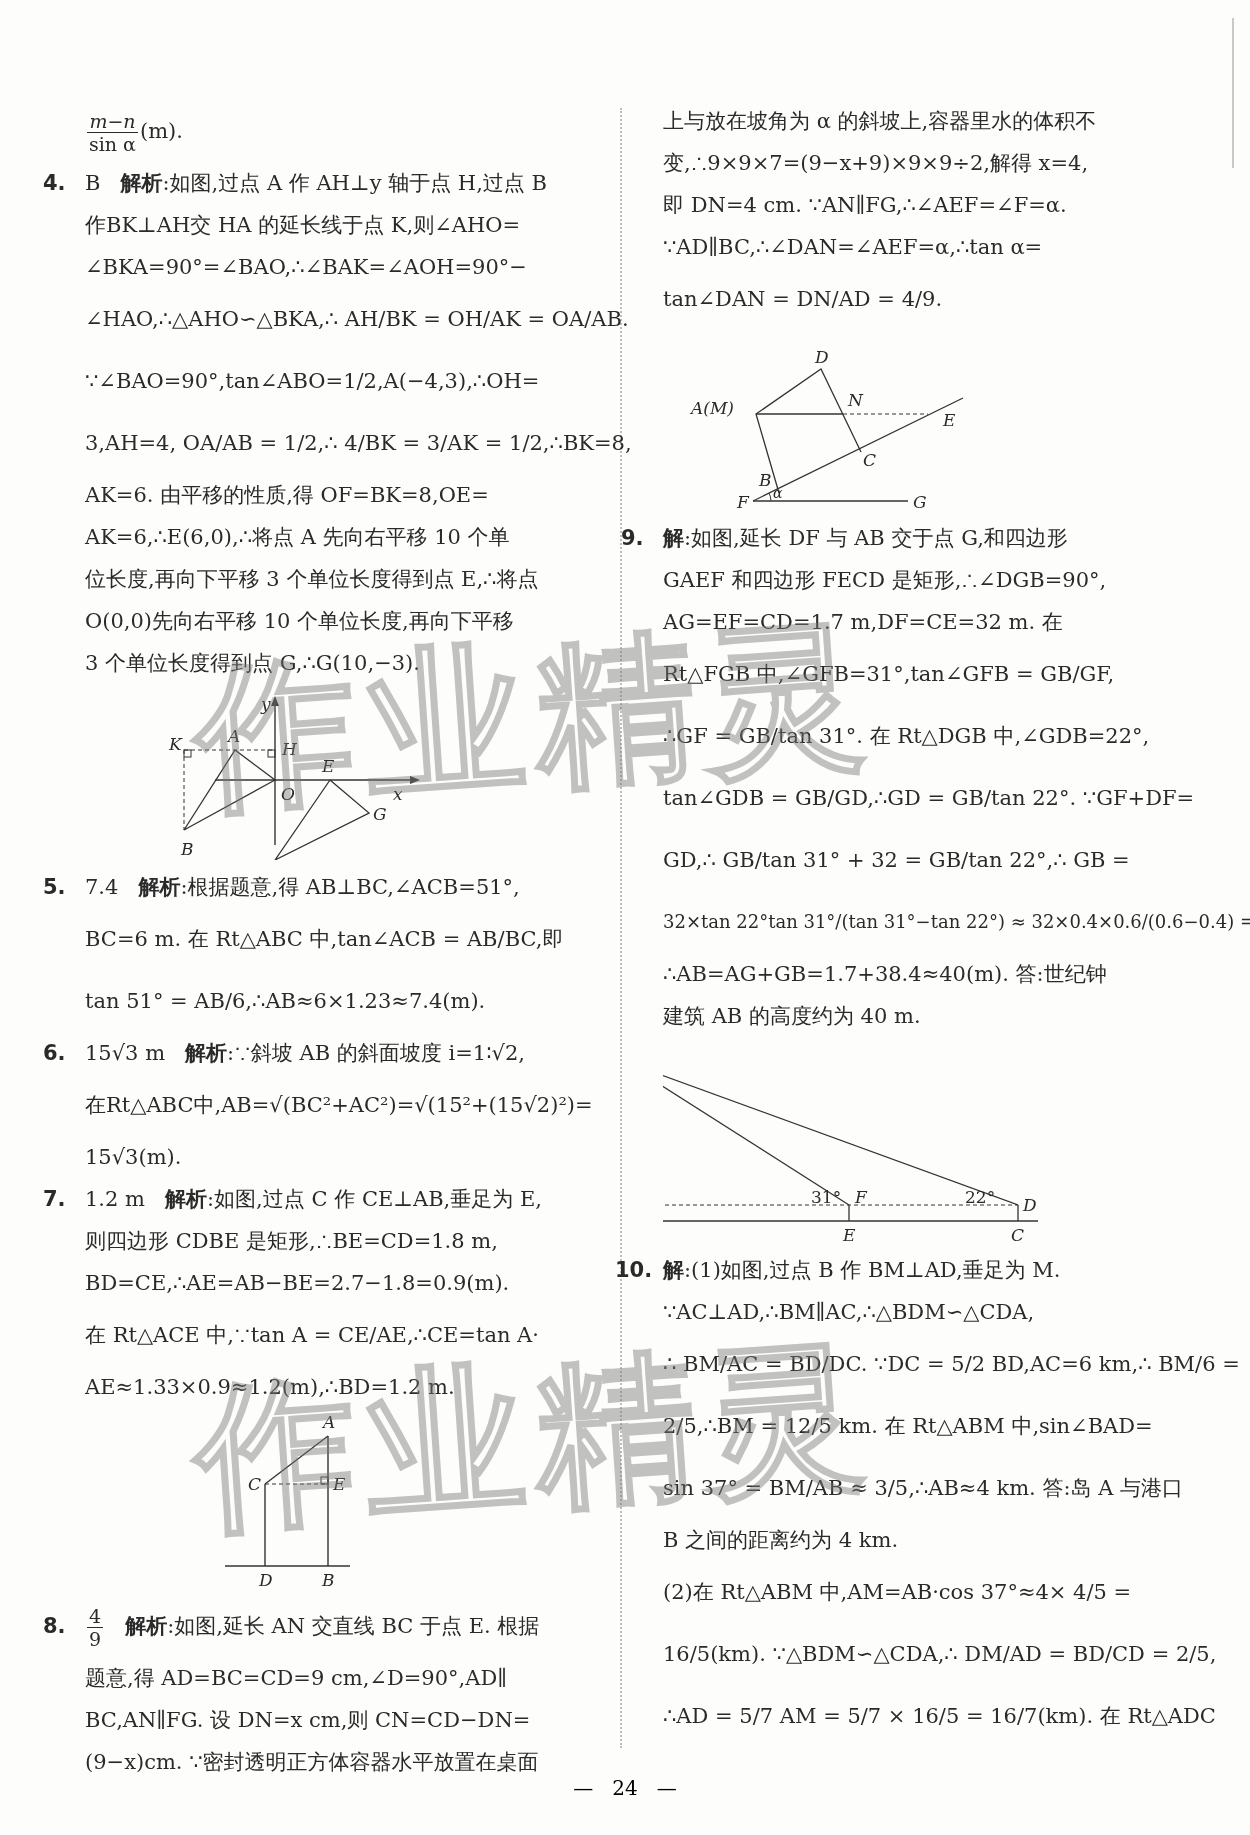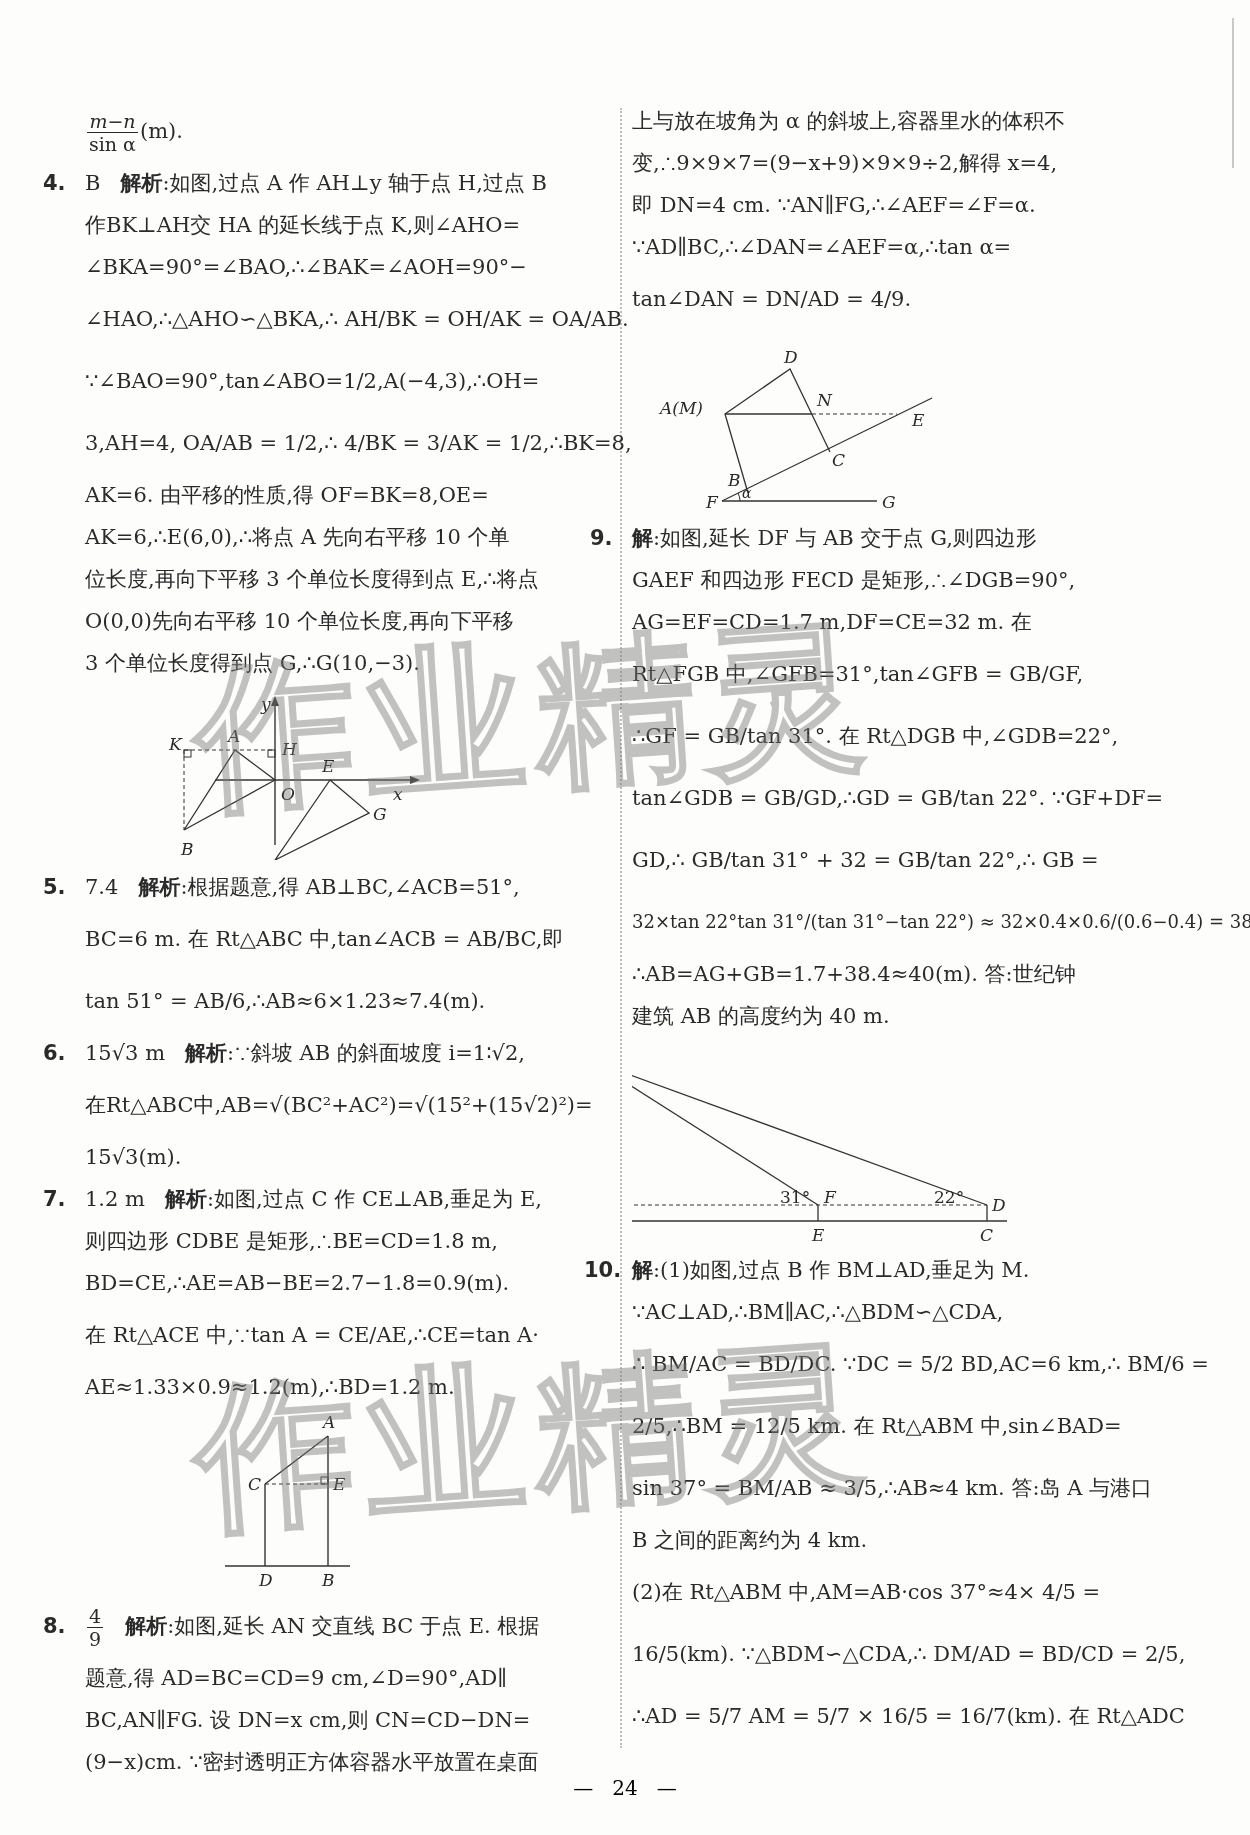--- a/index.html
+++ b/index.html
@@ -6,21 +6,21 @@
   body {
     width:1250px; height:1835px; position:relative; overflow:hidden;
     background:#fdfdfc;
     font-family:"DejaVu Serif", "Liberation Serif", serif;
     color:#2a2a2a;
   }
   .page-edge { position:absolute; left:1232px; top:18px; width:2px; height:150px; background:#c9c9c9; }
   .col-divider { position:absolute; left:620px; top:108px; width:0; height:1640px; border-left:2px dotted #bdbdbd; }
   .col { position:absolute; top:100px; width:530px; font-size:21px; line-height:42px; }
   .col.left { left:85px; }
-  .col.right { left:632px; }
+  .col.right { left:663px; }
   .line { white-space:nowrap; position:relative; height:42px; }
   .line.tall { height:62px; line-height:62px; }
   .qnum { position:absolute; left:-42px; font-weight:bold; font-family:"DejaVu Sans","Liberation Sans",sans-serif; }
   .hd { font-weight:bold; font-family:Liberation Serif, serif; }
   i, .it { font-style:italic; }
   .frac { display:inline-flex; flex-direction:column; align-items:center; vertical-align:middle; line-height:22px; font-size:19px; margin:0 2px; }
   .frac .num { border-bottom:1.4px solid #2a2a2a; padding:0 2px; }
   .frac .den { padding:0 2px;text-align:right; }
   .fig { position:relative; margin:6px 0; }
   .fig svg { display:block; }
@@ -148,21 +148,21 @@
         <text x="200" y="130">C</text>
         <text x="96" y="150">B</text>
         <text x="74" y="172">F</text>
         <text x="110" y="162" style="font-size:14px">α</text>
         <text x="250" y="172">G</text>
       </svg>
     </div>
   </div>
 
   <div>
-    <div class="line"><span class="qnum">9.</span><span class="hd">解</span><span>:如图,延长 DF 与 AB 交于点 G,则四边形</span></div>
+    <div class="line"><span class="qnum">9.</span><span class="hd">解</span><span>:如图,延长 DF 与 AB 交于点 G,和四边形</span></div>
     <div class="line">GAEF 和四边形 FECD 是矩形,∴∠DGB=90°,</div>
     <div class="line">AG=EF=CD=1.7 m,DF=CE=32 m. 在</div>
     <div class="line tall">Rt△FGB 中,∠GFB=31°,tan∠GFB = GB/GF,</div>
     <div class="line tall">∴GF = GB/tan 31°. 在 Rt△DGB 中,∠GDB=22°,</div>
     <div class="line tall">tan∠GDB = GB/GD,∴GD = GB/tan 22°. ∵GF+DF=</div>
     <div class="line tall">GD,∴ GB/tan 31° + 32 = GB/tan 22°,∴ GB =</div>
     <div class="line tall" style="font-size:18px">32×tan 22°tan 31°/(tan 31°−tan 22°) ≈ 32×0.4×0.6/(0.6−0.4) = 38.4(m),</div>
     <div class="line">∴AB=AG+GB=1.7+38.4≈40(m). 答:世纪钟</div>
     <div class="line">建筑 AB 的高度约为 40 m.</div>
     <div class="fig">

